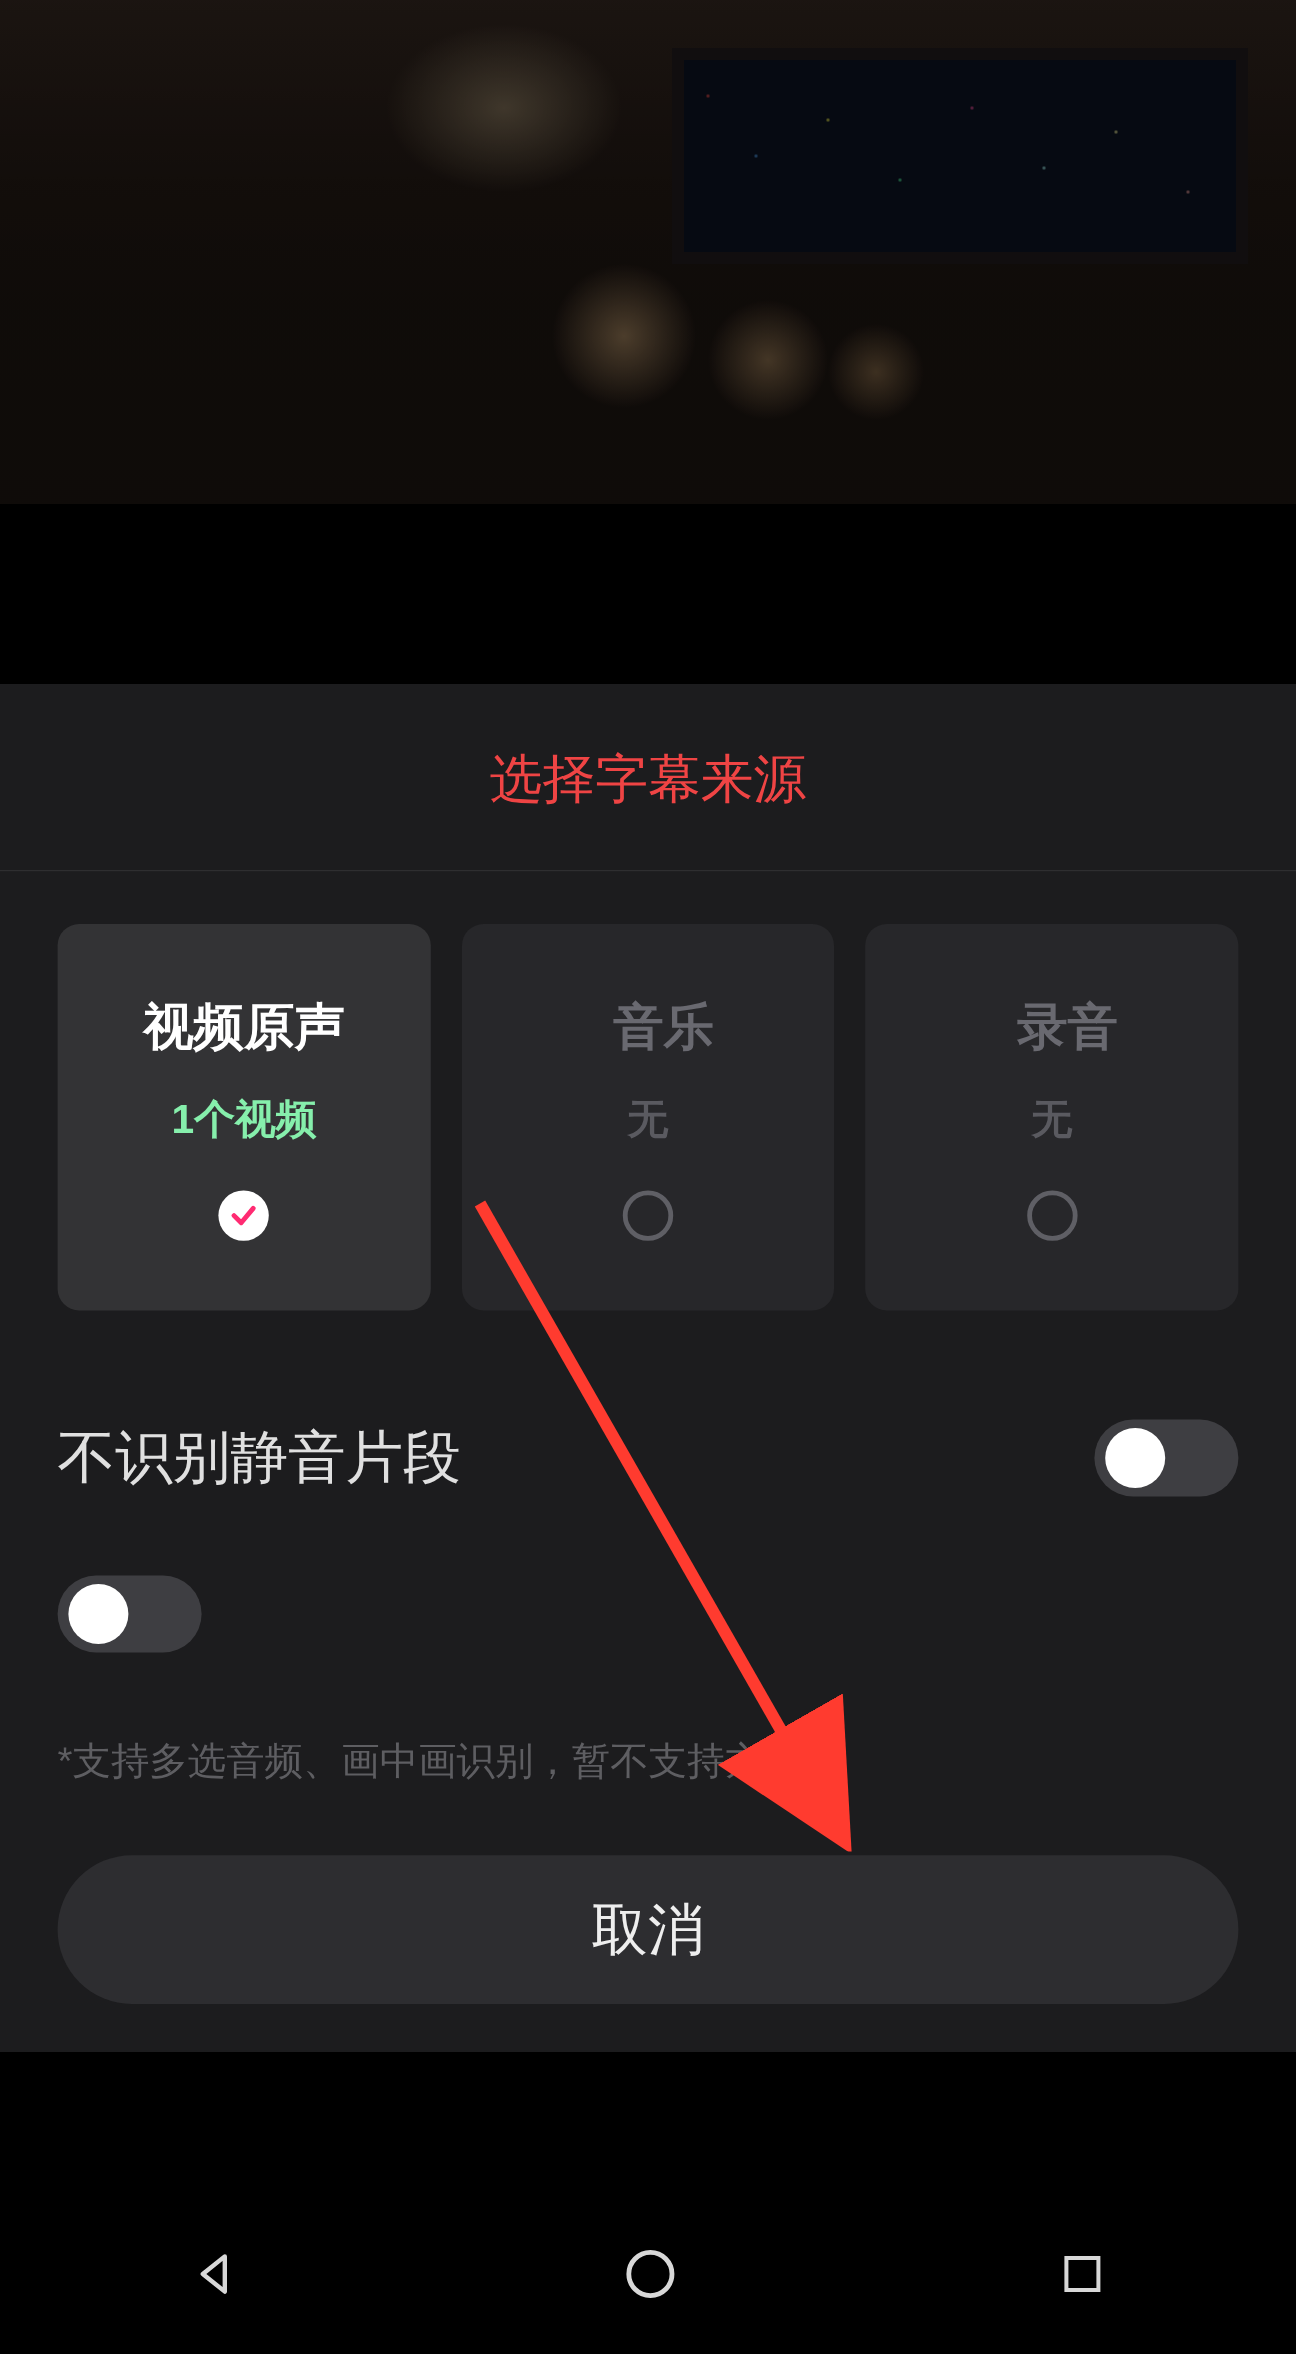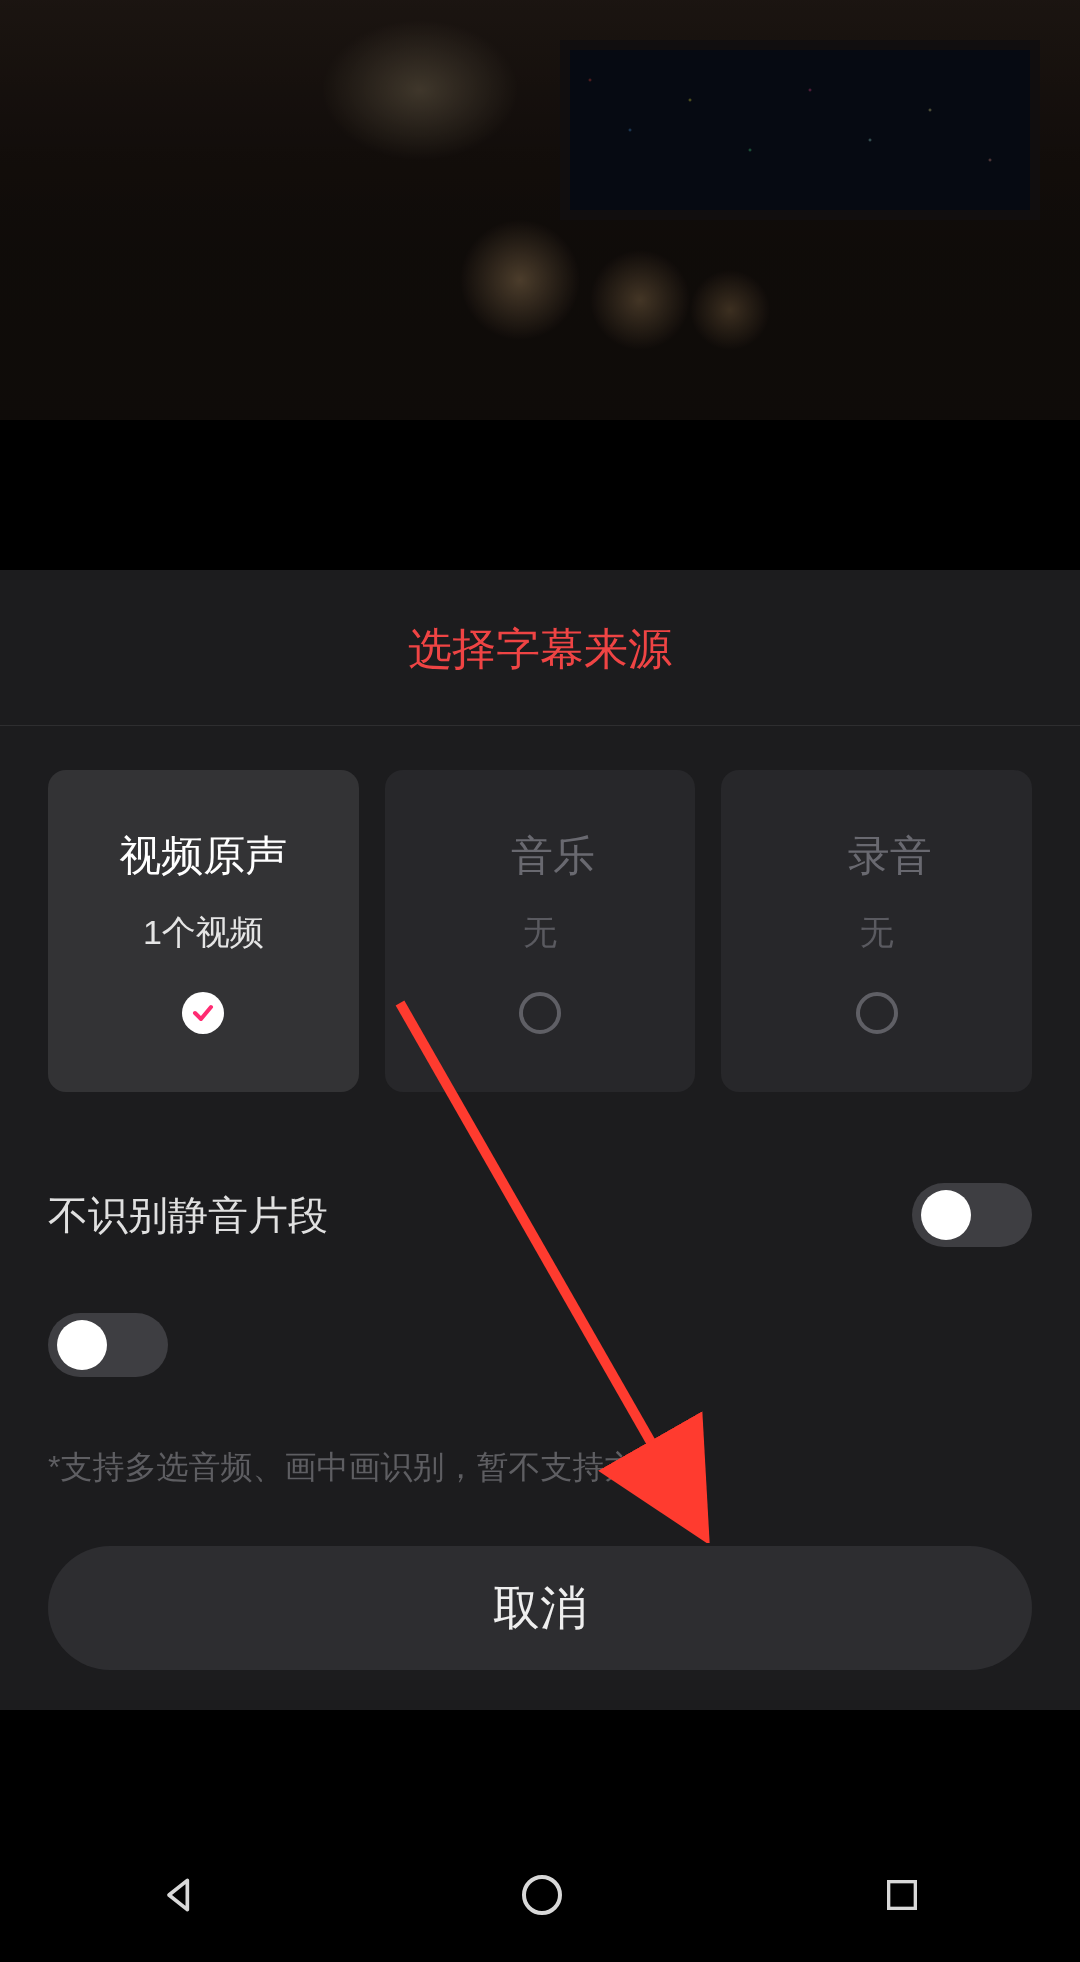--- a/index.html
+++ b/index.html
@@ -68,27 +68,28 @@
       margin-bottom: 58px;
     }
     .source-card {
       flex: 1;
       height: 322px;
       border-radius: 18px;
       display: flex;
       flex-direction: column;
       align-items: center;
       padding-top: 58px;
+      font-weight: bold;
     }
     .source-card.active { background: #333335; }
     .source-card.inactive { background: #27272a; }
     .source-card .title { font-size: 42px; margin-bottom: 26px; }
     .source-card .sub { font-size: 34px; margin-bottom: 36px; }
     .source-card.active .title { color:#fff; }
-    .source-card.active .sub { color:#e5e5e5; }
+    .source-card.active .sub { color:#86efac; }
     .source-card.inactive .title { color:#696970;margin-left:26px; }
     .source-card.inactive .sub { color:#5a5a60; }
     .radio-unchecked {
       width: 42px; height: 42px;
       border: 4px solid #5f5f65;
       border-radius: 50%;
     }
     .radio-checked {
       width: 42px; height: 42px;
       border-radius: 50%;
@@ -96,21 +97,21 @@
       display:flex; align-items:center; justify-content:center;
     }
     .radio-checked svg { width: 24px; height: 24px; }
 
     .option-row {
       display: flex;
       align-items: center;
       justify-content: space-between;
       height: 130px;
     }
-    .option-label { color:#e0e0e0; font-size: 40px; }
+    .option-label { color:#e0e0e0; font-size: 48px; }
     .toggle {
       width: 120px; height: 64px;
       border-radius: 40px;
       background: #3e3e42;
       position: relative;
     }
     .toggle .knob {
       position: absolute;
       width: 50px; height: 50px;
       border-radius: 50%;

